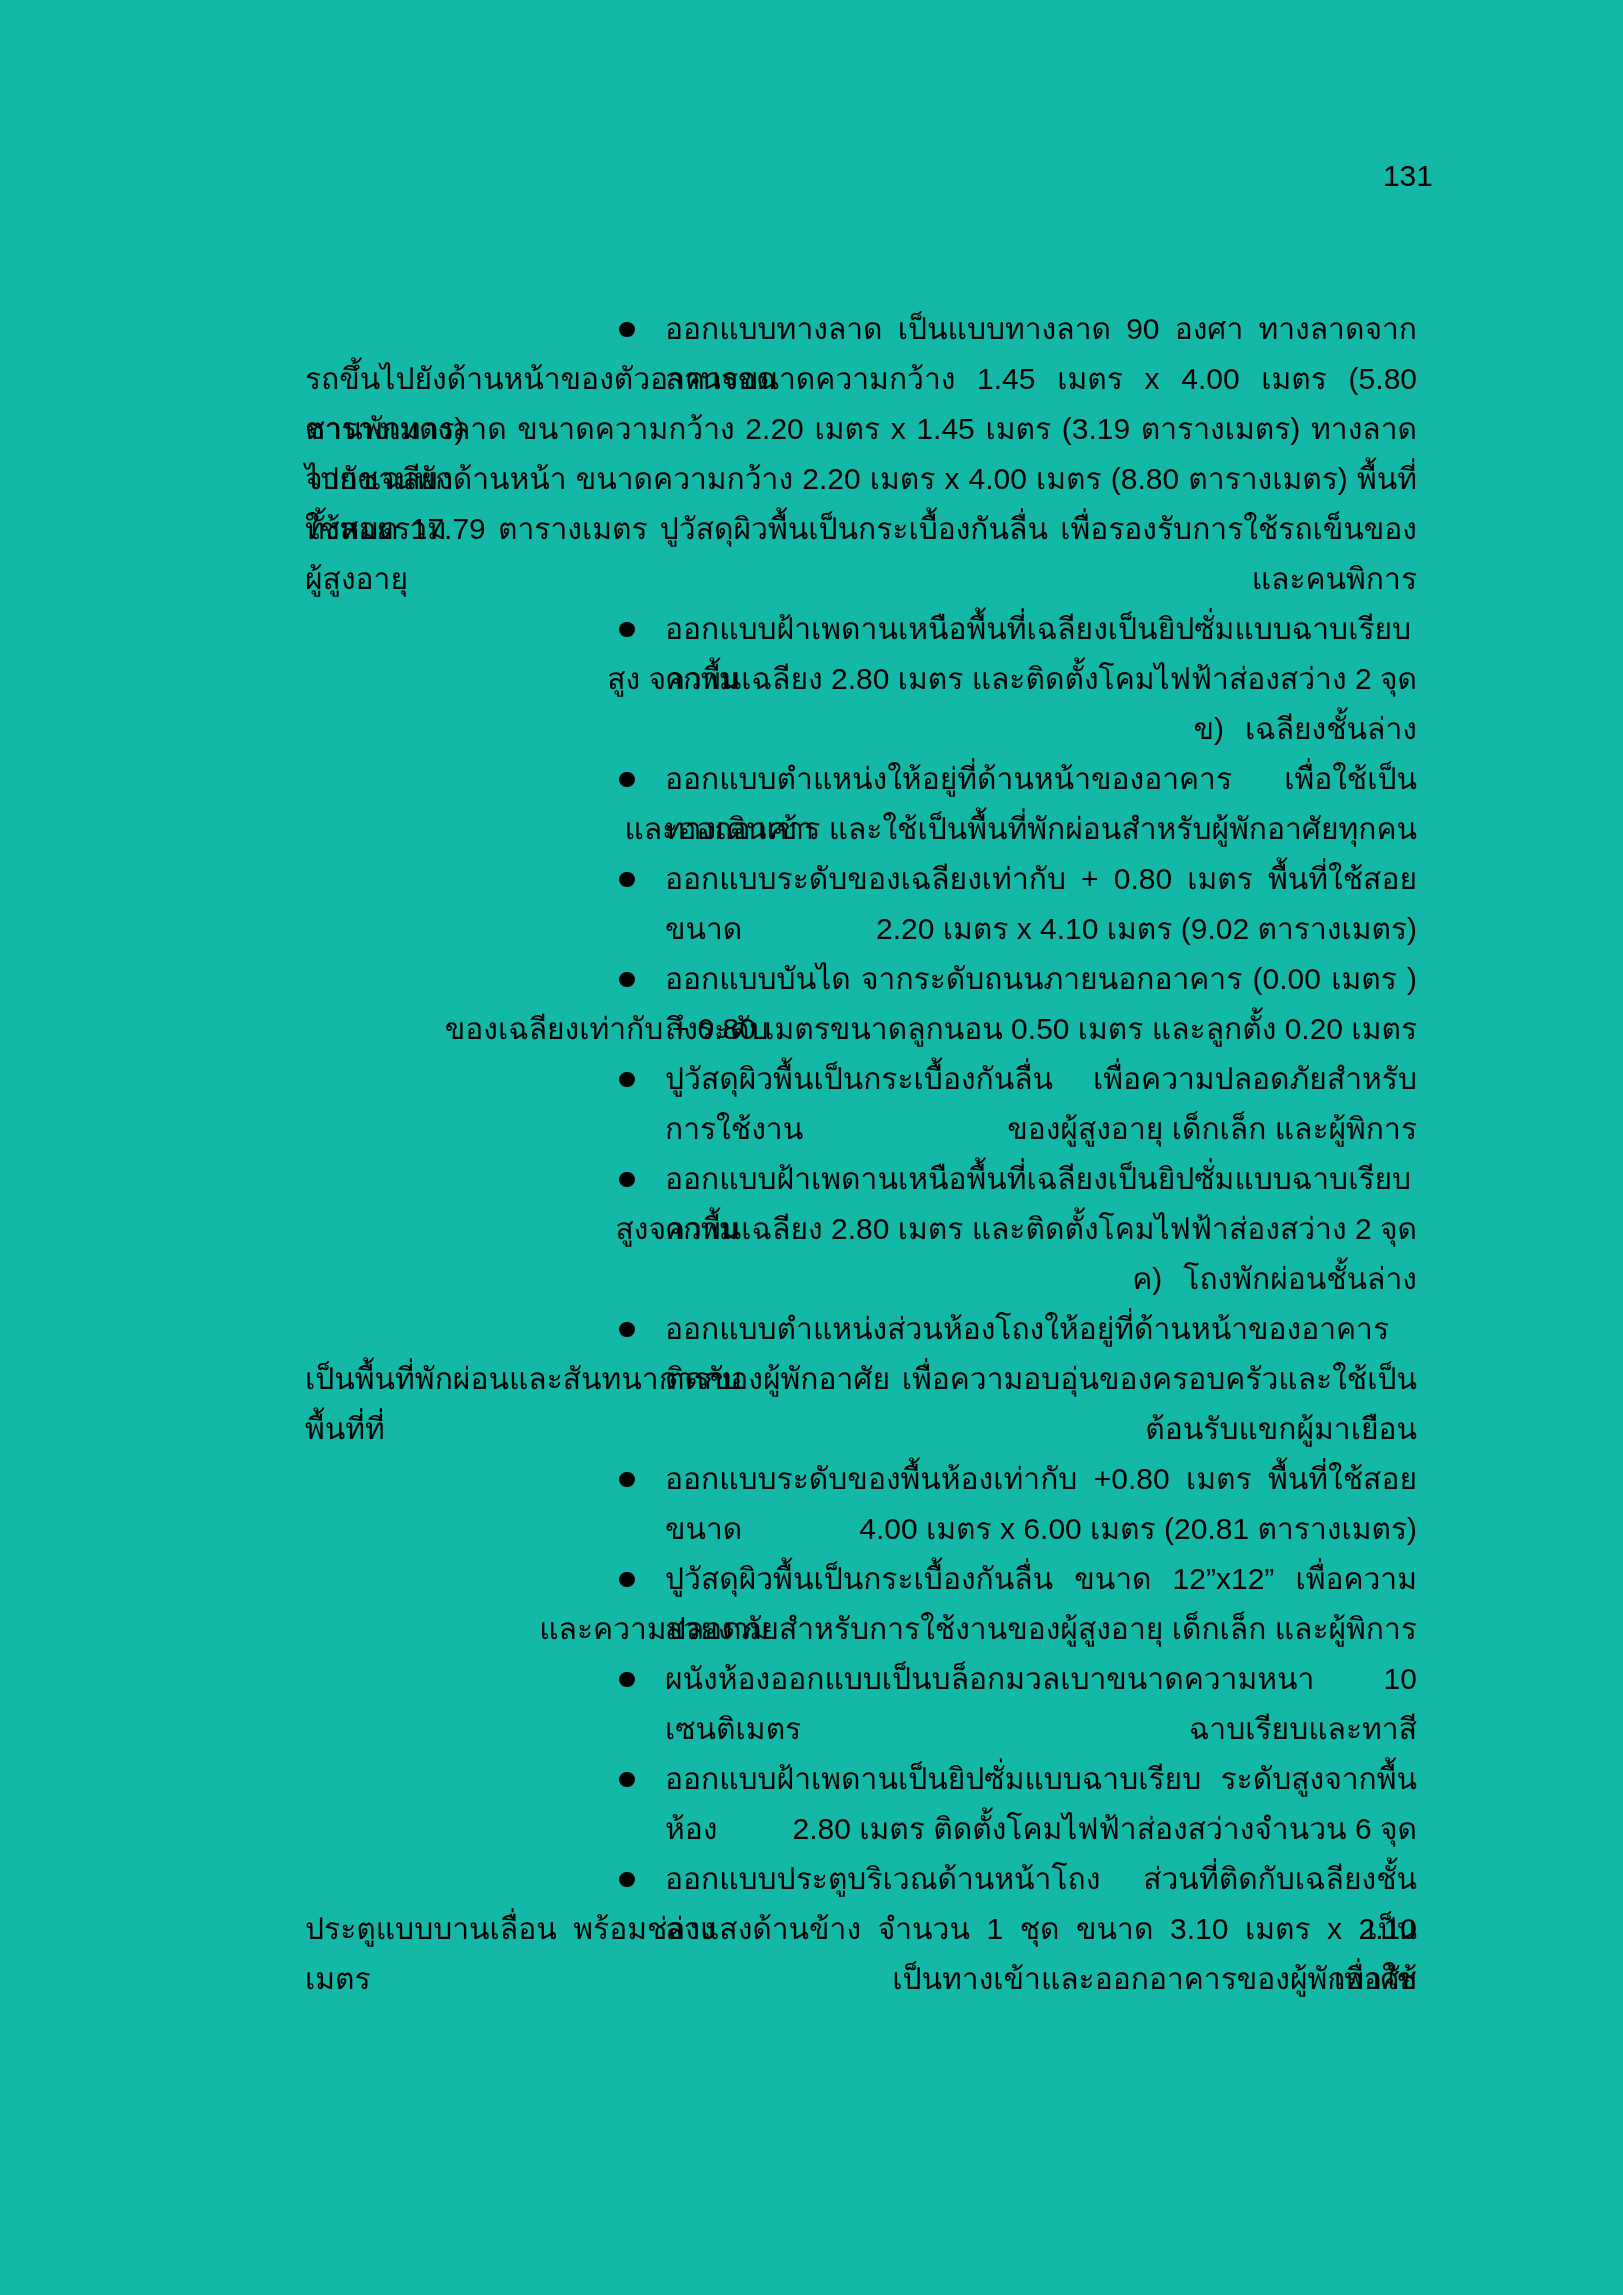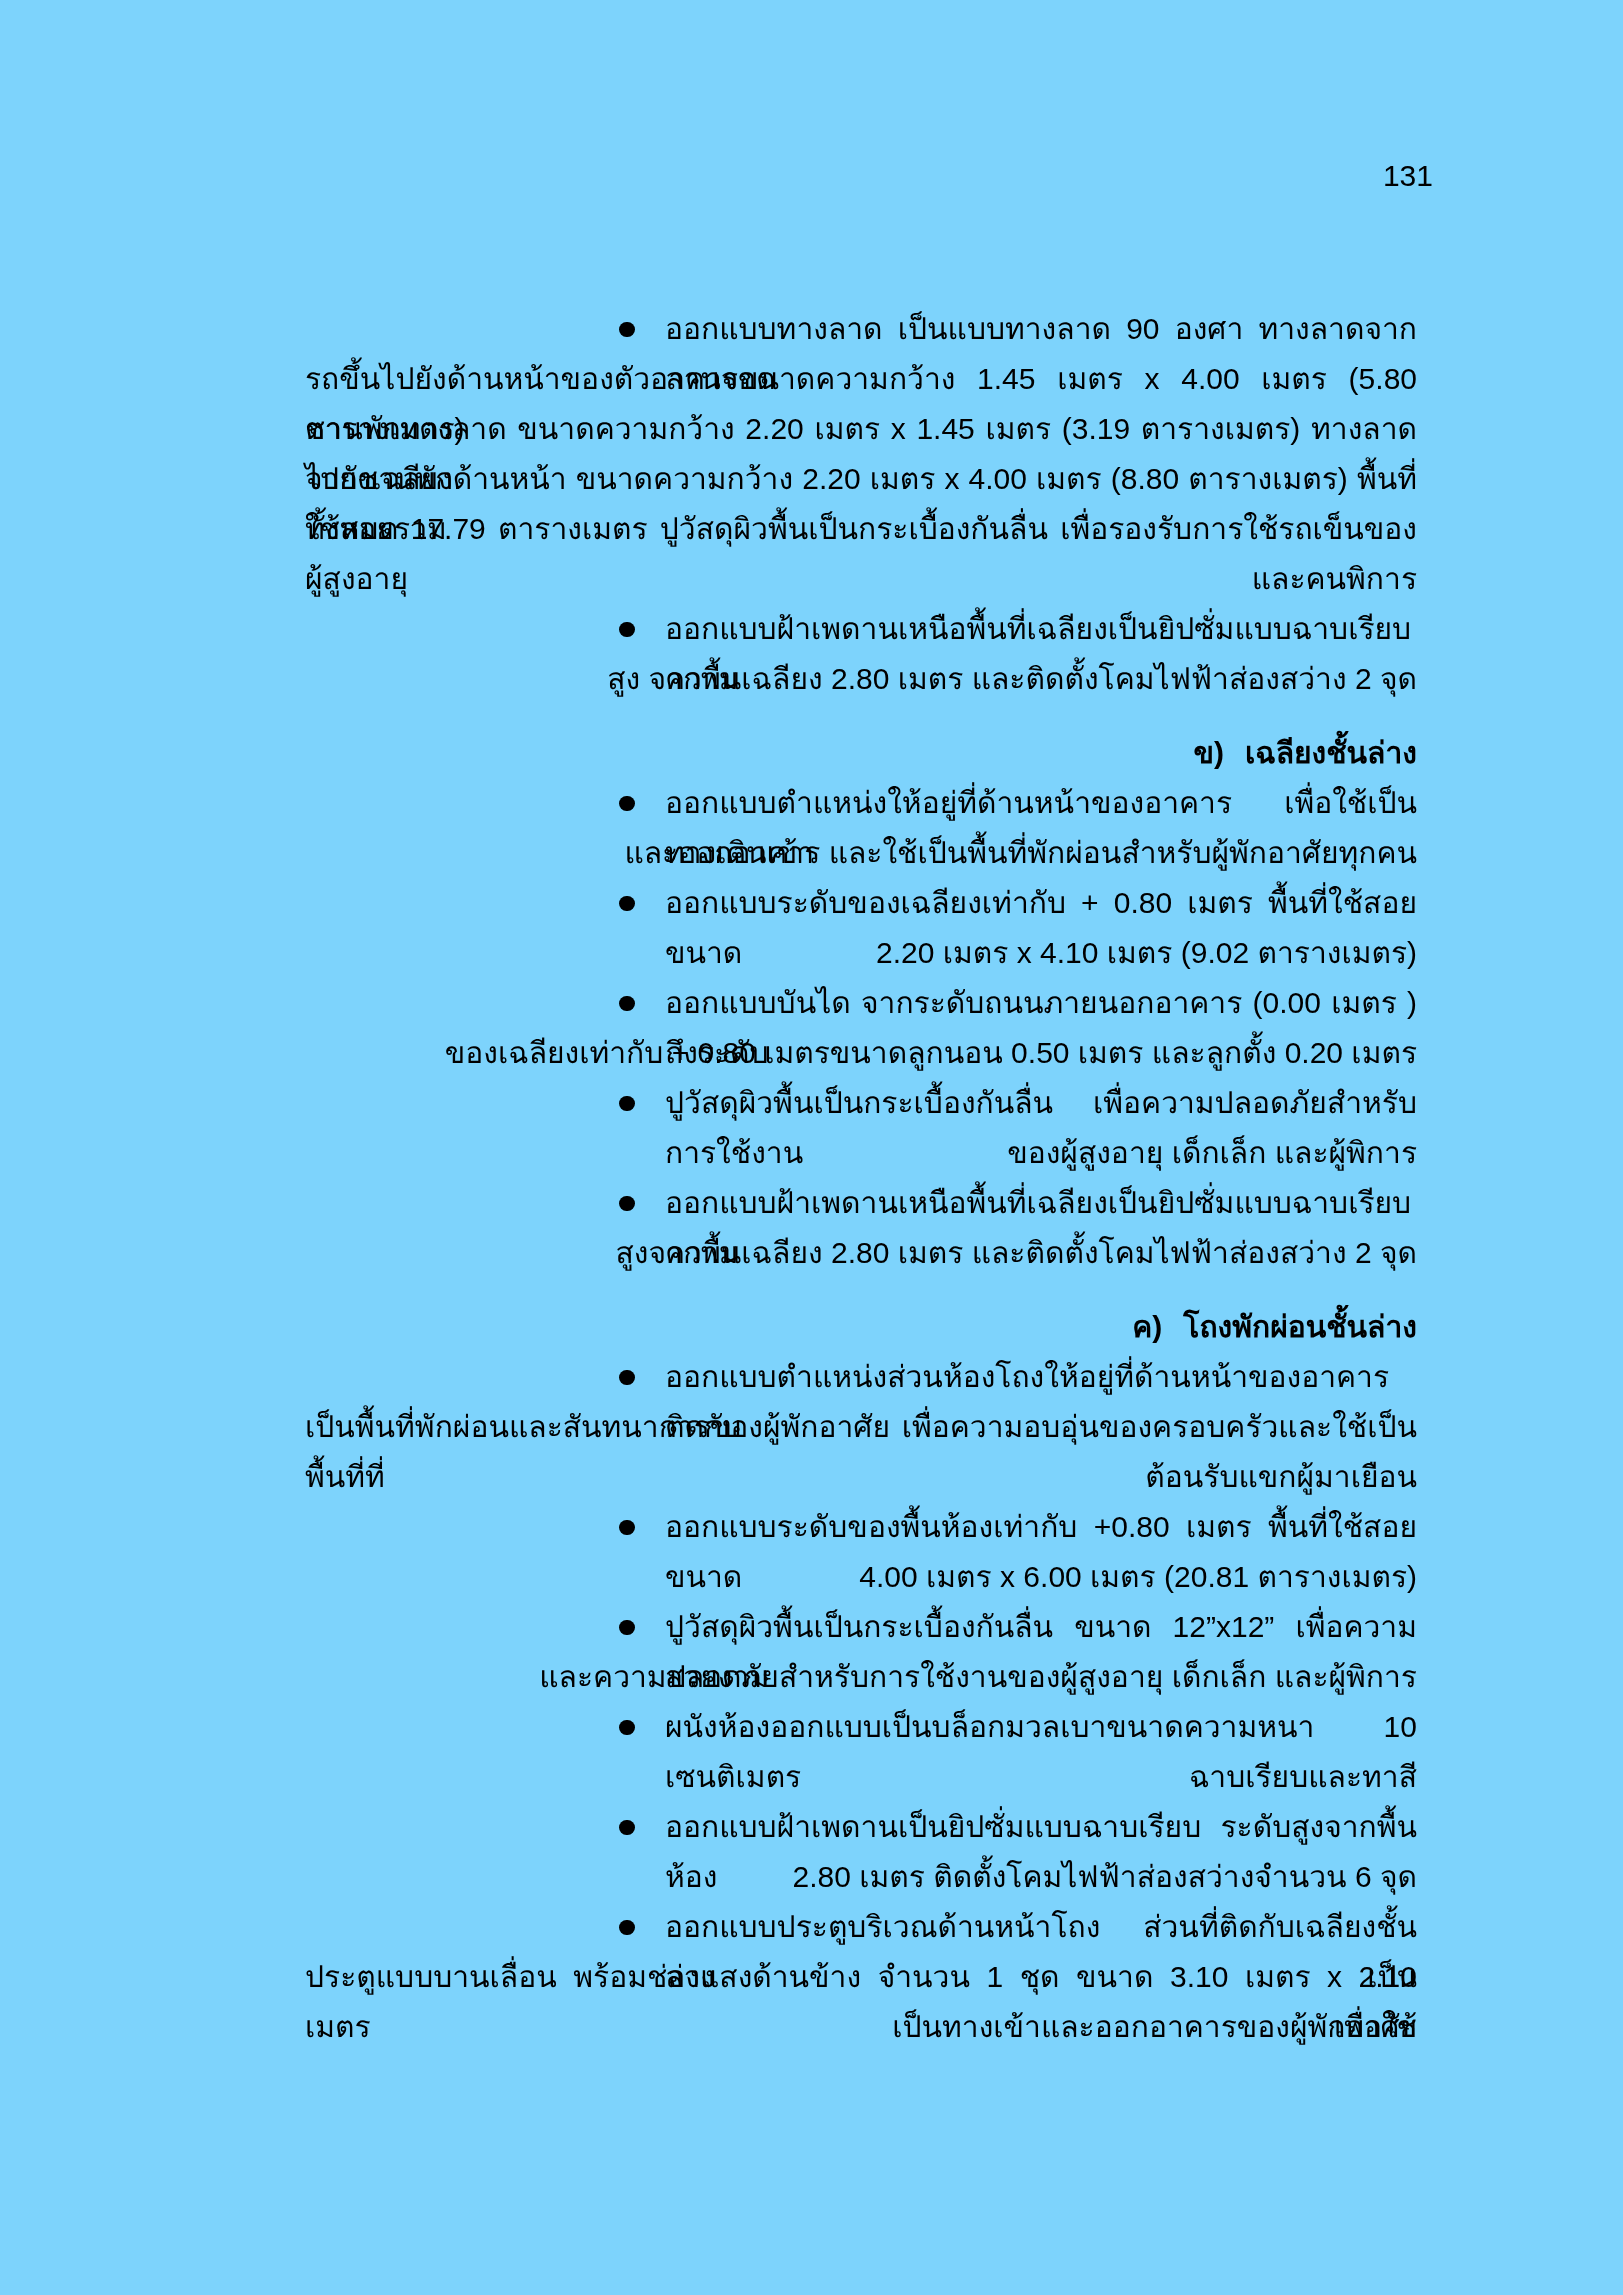--- a/index.html
+++ b/index.html
@@ -4,21 +4,21 @@
 <style>
   html, body {
     margin: 0;
     padding: 0;
     background: #ffffff;
   }
   .sheet {
     position: relative;
     width: 1624px;
     height: 2295px;
-    background: #7dd3fc;
+    background: #14b8a6;
     color: #000000;
     font-family: "Liberation Sans", "DejaVu Sans", sans-serif;
     overflow: hidden;
   }
   .page-number {
     position: absolute;
     top: 159px;
     right: 191px;
     font-size: 30px;
     line-height: 33px;
@@ -53,22 +53,21 @@
     left: 314px;
     top: 17.7px;
     width: 15.7px;
     height: 15.7px;
     border-radius: 50%;
     background: #000000;
   }
   
   .line.heading {
     padding-left: 242px;
-    font-weight: bold;
-    margin-top: 24px;
+    font-weight: normal;
   }
   .hprefix {
     margin-right: 21px;
   }
 </style>
 </head>
 <body>
 
 <div class="sheet">
 

